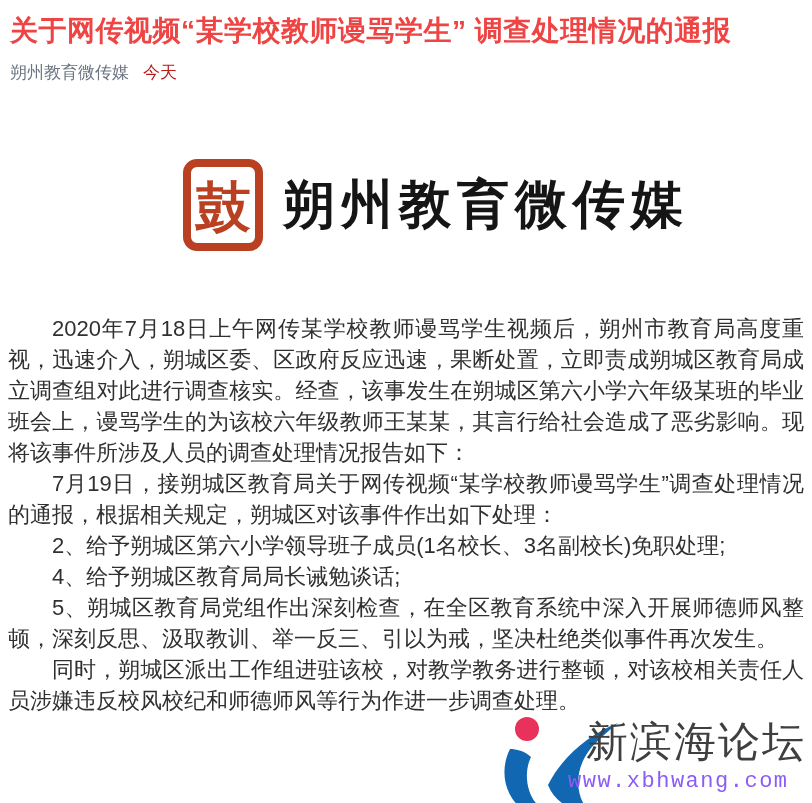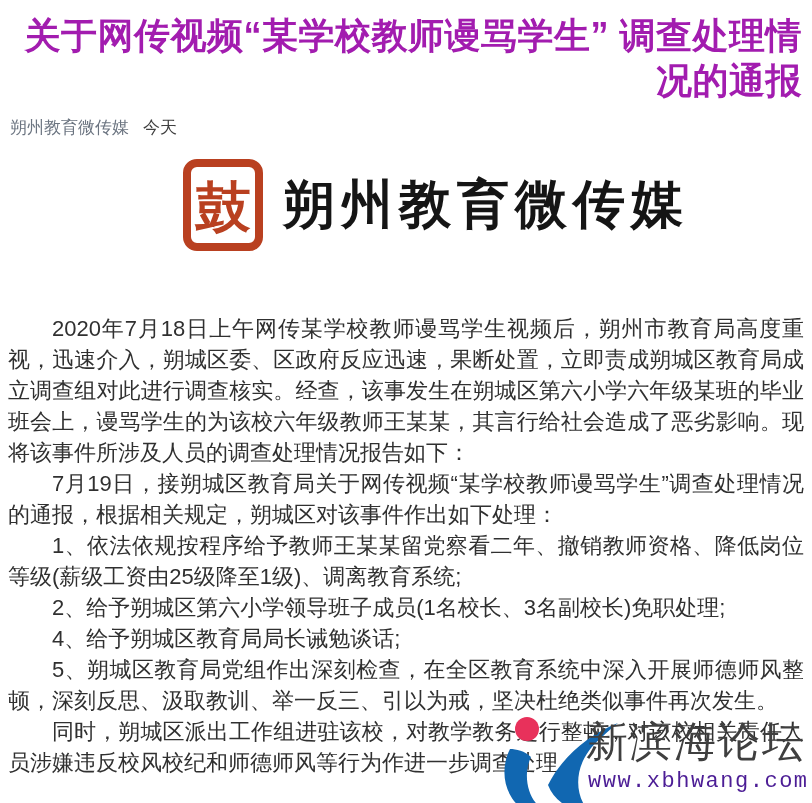--- a/index.html
+++ b/index.html
@@ -9,36 +9,35 @@
     font-family: "Liberation Sans", sans-serif;
     overflow: hidden;
   }
   .page {
     position: relative;
     width: 812px; height: 803px;
     background: #ffffff;
   }
   .article-title {
     margin: 13px 10px 0 10px;
-    font-size: 36px;
+    font-size: 28px;
     line-height: 1.25;
     font-weight: 600;
-    color: #a21caf;
+    color: #ef4444;
     letter-spacing: 0.5px;
-    text-align: right;
   }
   .byline {
     margin: 13px 10px 0 10px;
     font-size: 17px;
     display: flex;
     align-items: baseline;
     gap: 14px;
   }
   .byline .author { color: #6b7480; cursor: pointer; }
-  .byline .date { color: #404040; }
+  .byline .date { color: #b91c1c; }
   .brand-figure {
     position: absolute;
     left: 183px; top: 146px;
     display: flex;
     align-items: center;
     gap: 20px;
   }
   .seal {
     width: 80px; height: 92px;
     border: 8px solid #b94020;
@@ -93,24 +92,24 @@
     left: 86px; top: 16px;
     font-size: 42px;
     font-weight: 500;
     color: #3f3f3f;
     letter-spacing: 2px;
     white-space: nowrap;
     line-height: 1;
   }
   .watermark .wm-url {
     position: absolute;
-    left: 88px; top: 66px;
+    left: 68px; top: 66px;
     font-family: "Liberation Mono", monospace;
     font-size: 22px;
-    color: #4c1d95;
+    color: #8b5cf6;
     letter-spacing: 1.5px;
     white-space: nowrap;
     line-height: 1;
   }
 </style>
 </head>
 <body>
 
 <div class="page">
 
@@ -124,21 +123,20 @@
   <div class="brand-figure">
     <div class="seal">
       <span class="seal-char">鼓</span>
     </div>
     <div class="brand-calligraphy">朔州教育微传媒</div>
   </div>
 
   <div class="body-text">
     <p>2020年7月18日上午网传某学校教师谩骂学生视频后，朔州市教育局高度重视，迅速介入，朔城区委、区政府反应迅速，果断处置，立即责成朔城区教育局成立调查组对此进行调查核实。经查，该事发生在朔城区第六小学六年级某班的毕业班会上，谩骂学生的为该校六年级教师王某某，其言行给社会造成了恶劣影响。现将该事件所涉及人员的调查处理情况报告如下：</p>
     <p>7月19日，接朔城区教育局关于网传视频“某学校教师谩骂学生”调查处理情况的通报，根据相关规定，朔城区对该事件作出如下处理：</p>
-    <p>1、依法依规按程序给予教师王某某留党察看二年、撤销教师资格、降低岗位等级(薪级工资由25级降至1级)、调离教育系统;</p>
     <p>2、给予朔城区第六小学领导班子成员(1名校长、3名副校长)免职处理;</p>
     <p>4、给予朔城区教育局局长诫勉谈话;</p>
     <p>5、朔城区教育局党组作出深刻检查，在全区教育系统中深入开展师德师风整顿，深刻反思、汲取教训、举一反三、引以为戒，坚决杜绝类似事件再次发生。</p>
     <p>同时，朔城区派出工作组进驻该校，对教学教务进行整顿，对该校相关责任人员涉嫌违反校风校纪和师德师风等行为作进一步调查处理。</p>
   </div>
 
   <div class="watermark">
     <svg class="wm-logo" width="130" height="111" viewBox="0 0 130 111">
       <circle cx="27" cy="24" r="12" fill="#e8315b"></circle>
       <path d="M118,18 C88,30 62,52 48,80 C54,96 70,106 90,108

